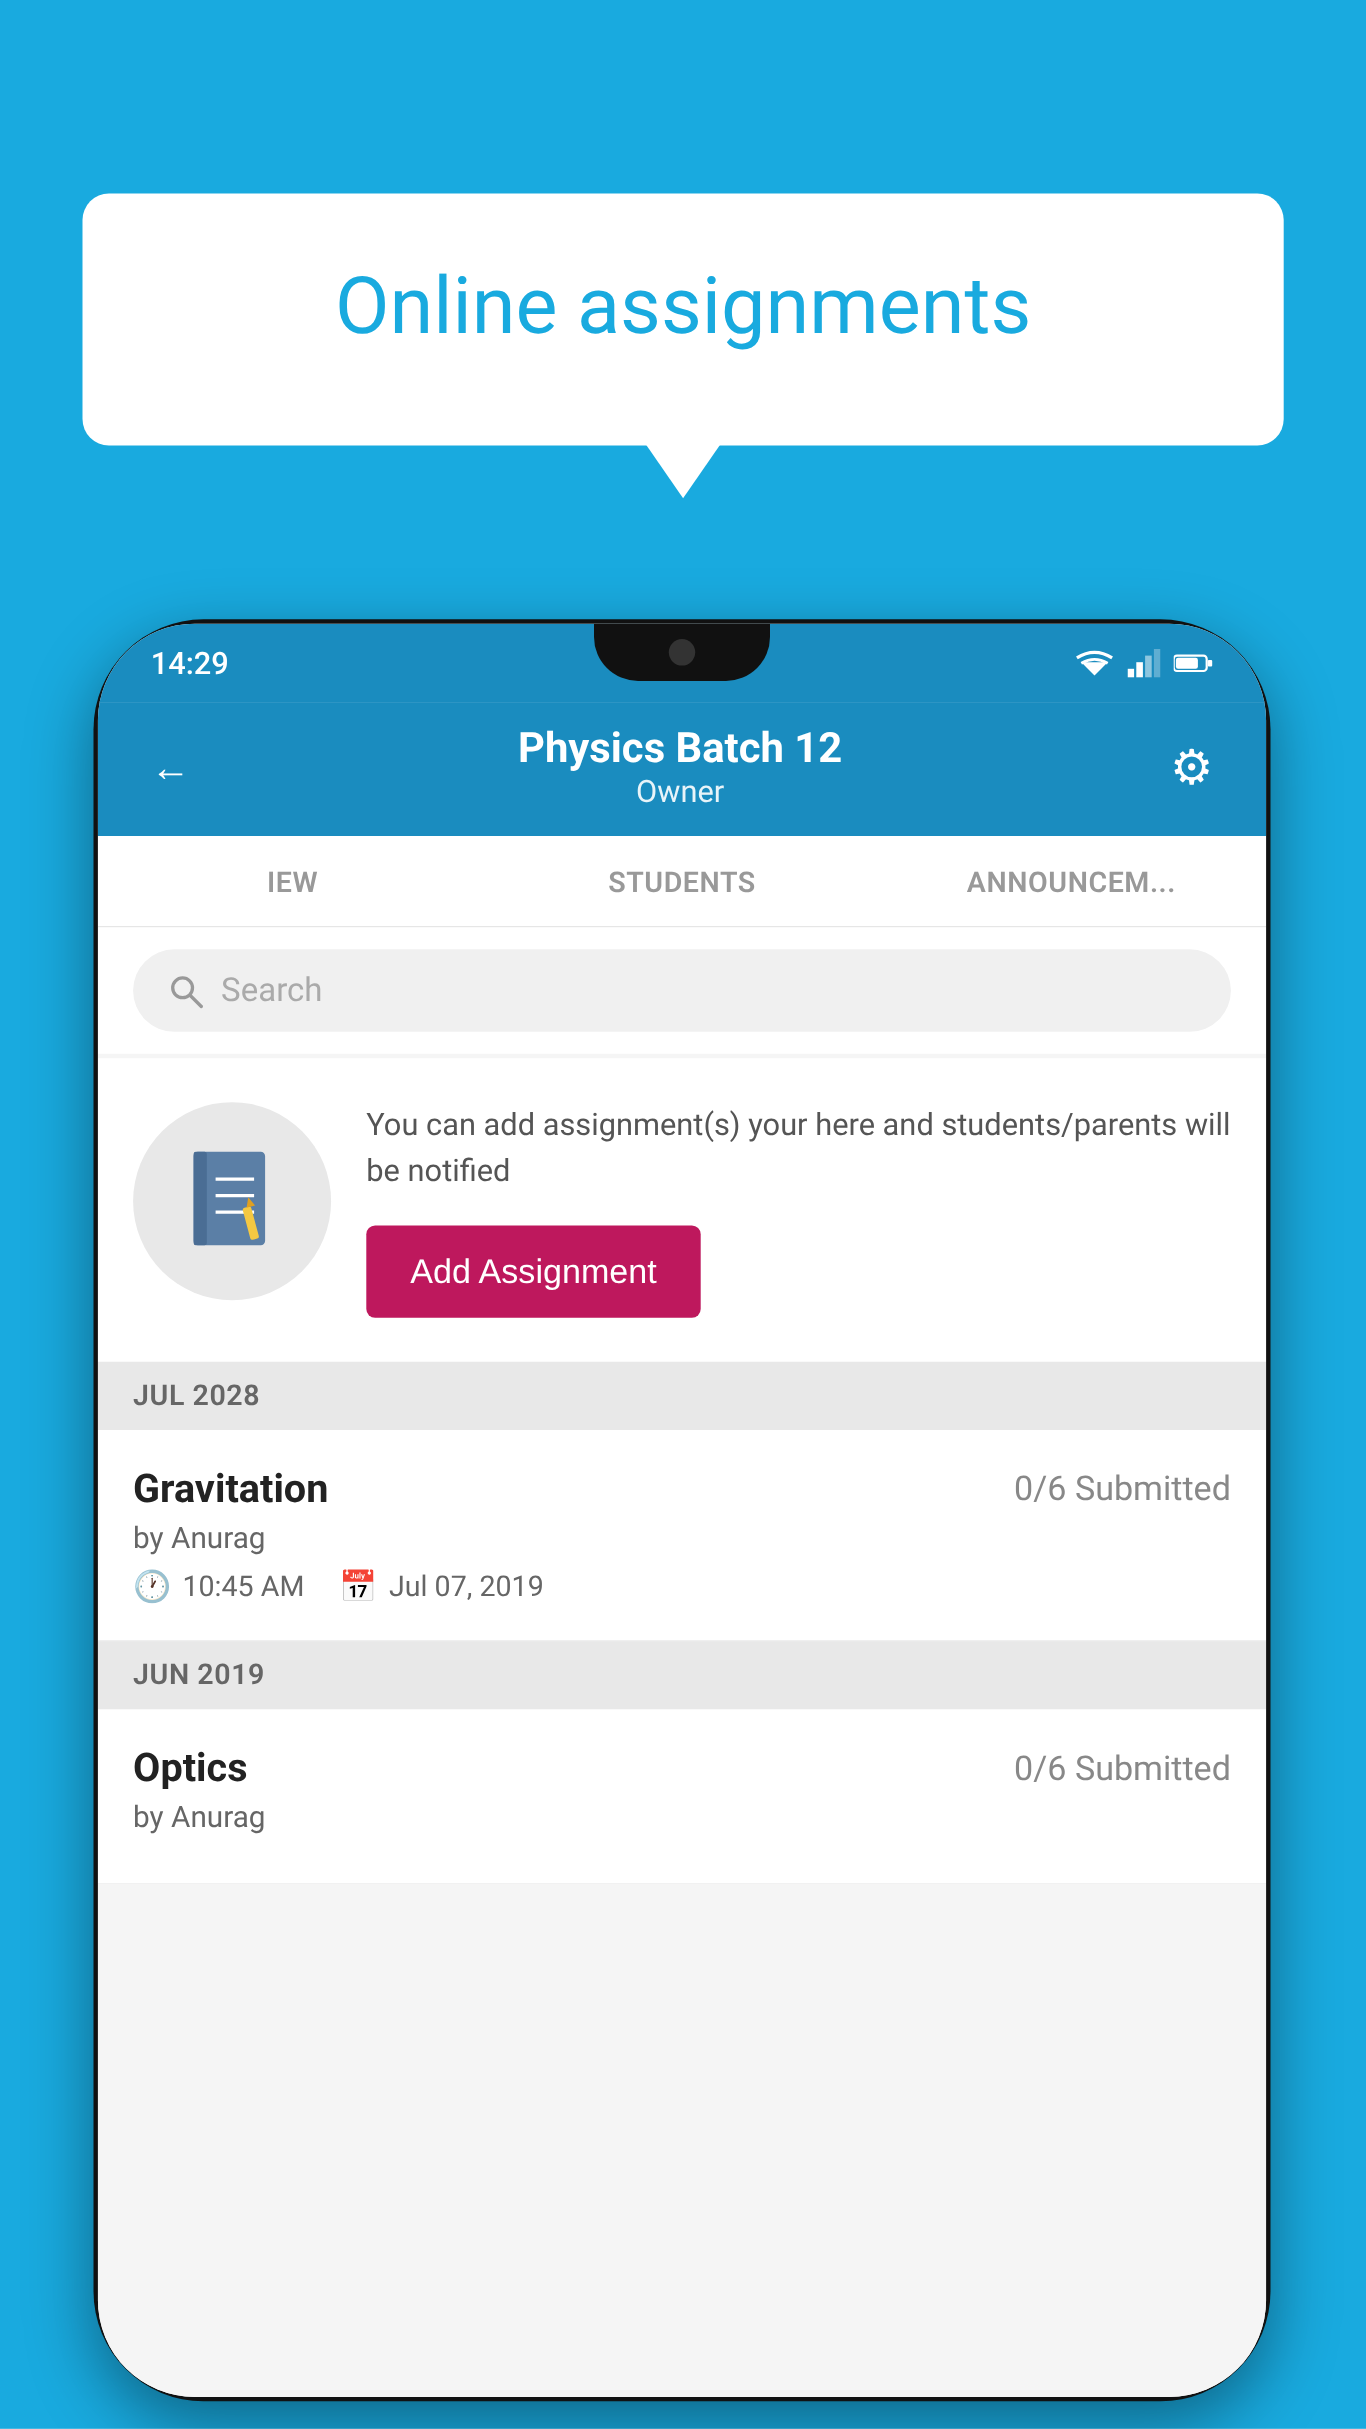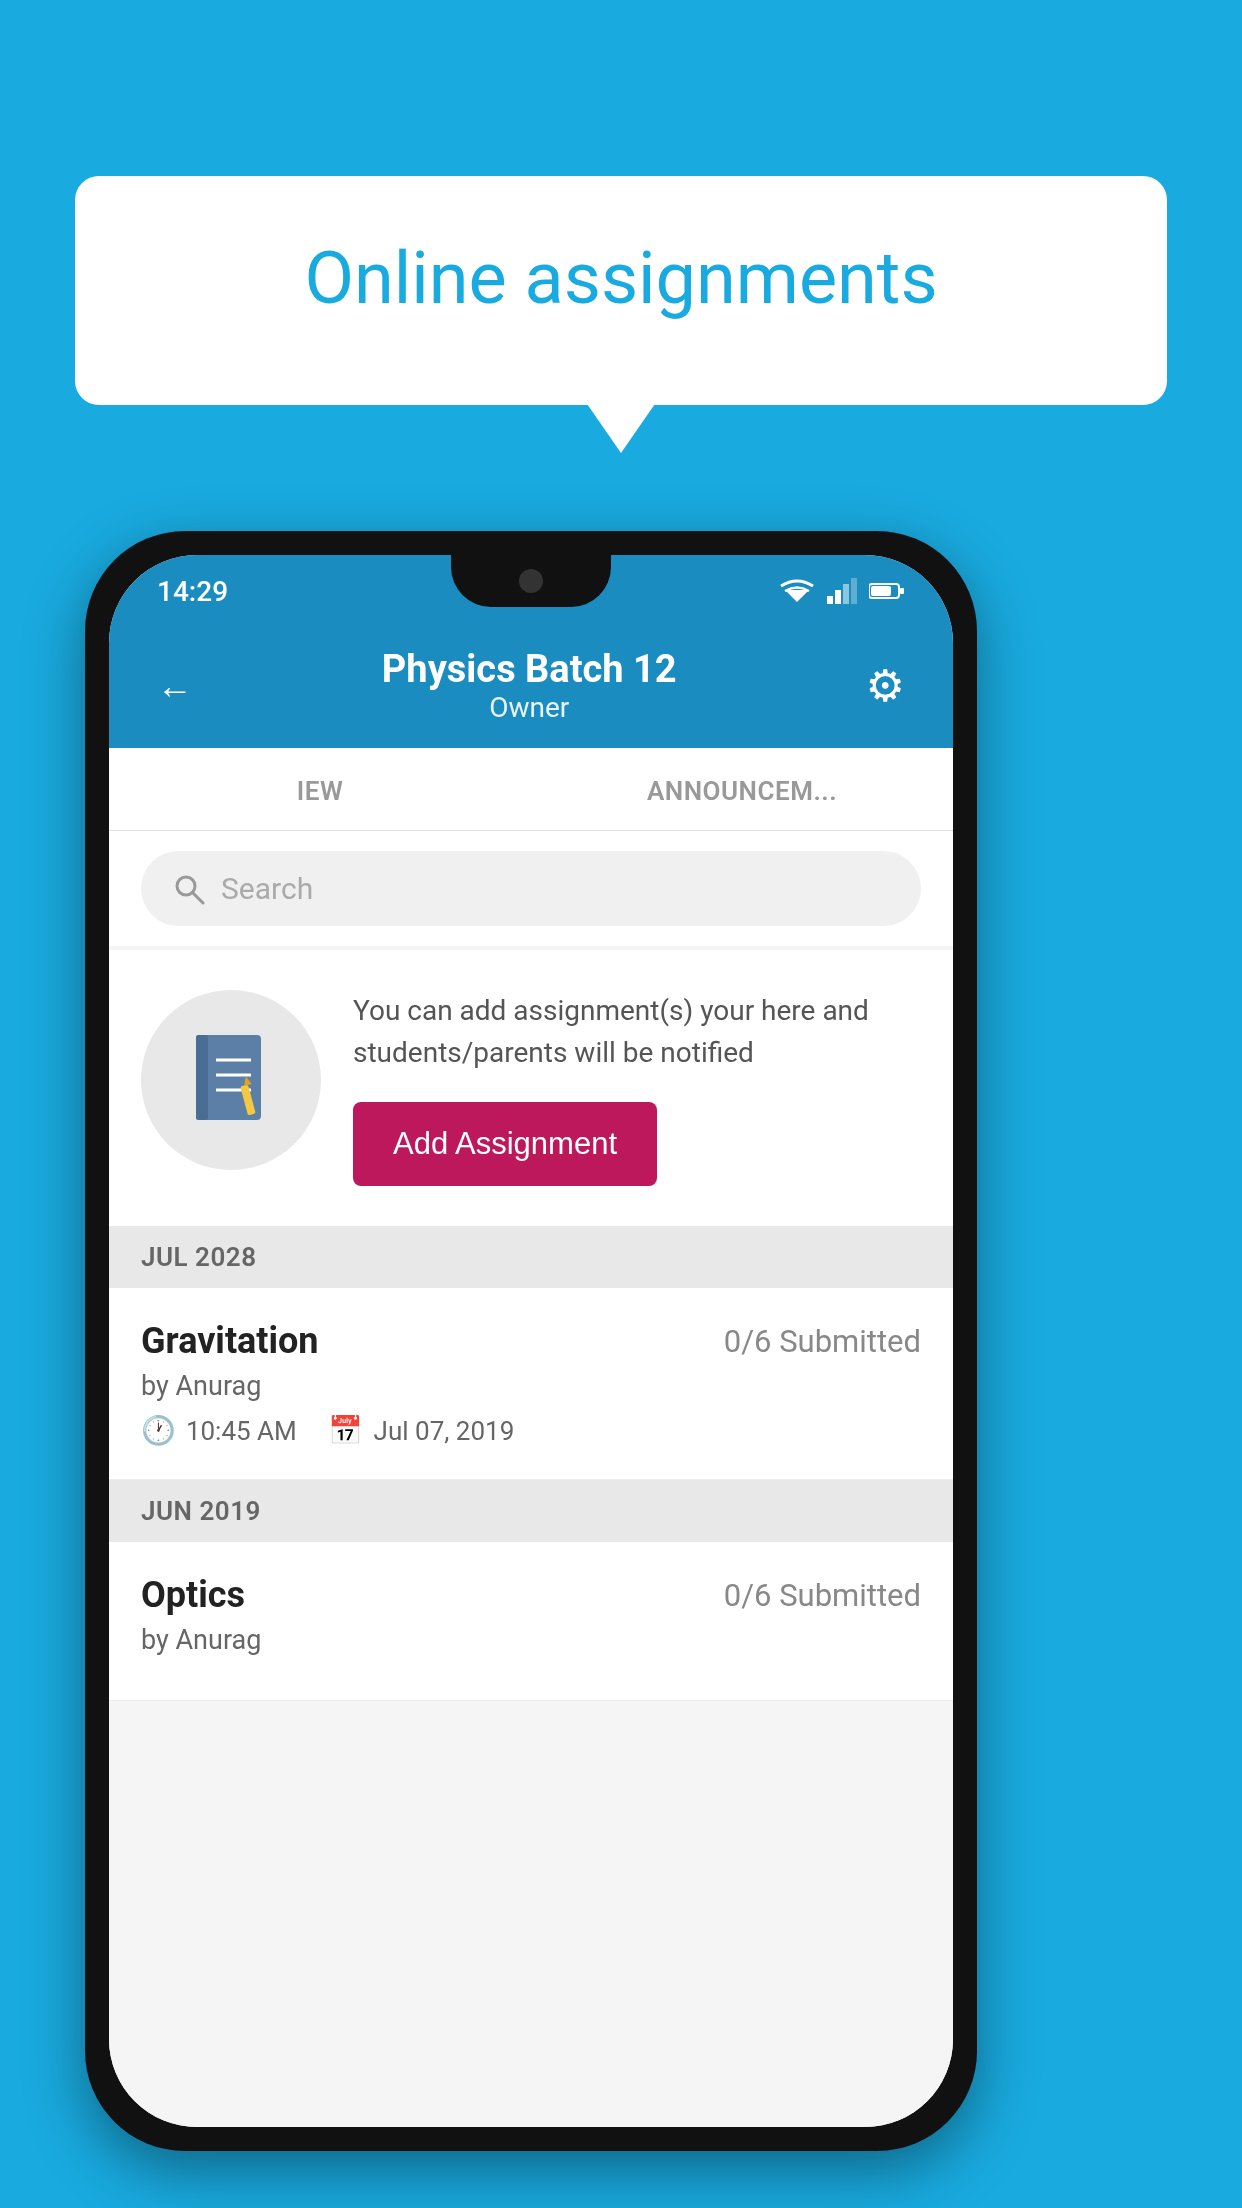--- a/index.html
+++ b/index.html
@@ -44,27 +44,27 @@
       left: 50%;
       transform: translateX(-50%);
       border-left: 36px solid transparent;
       border-right: 36px solid transparent;
       border-top: 52px solid white;
     }
 
     
     .phone-frame {
       position: absolute;
-      top: 531px;
+      top: 563px;
       left: 85px;
-      width: 892px;
+      width: 1070px;
       height: 1620px;
       background: #111;
       border-radius: 100px;
-      padding: 24px;
+      padding: 4px;
       box-shadow: 0 20px 60px rgba(0,0,0,0.4);
     }
     .phone-screen {
       width: 100%;
       height: 100%;
       background: #f5f5f5;
       border-radius: 88px;
       overflow: hidden;
       display: flex;
       flex-direction: column;
@@ -320,20 +320,21 @@
       <span class="header-back">←</span>
       <div class="header-center">
         <div class="header-title">Physics Batch 12</div>
         <div class="header-subtitle">Owner</div>
       </div>
       <span class="header-settings">⚙</span>
     </div>
 
     <div class="tabs-container">
       <div class="tab">IEW</div>
+      <div class="tab">STUDENTS</div>
       <div class="tab">ANNOUNCEM...</div>
     </div>
 
     <div class="content-area">
 
       <div class="search-bar-container">
         <div class="search-bar">
           <svg width="32" height="32" viewBox="0 0 32 32" fill="#999">
             <circle cx="13" cy="13" r="9" stroke="#999" stroke-width="3" fill="none"></circle>
             <line x1="20" y1="20" x2="30" y2="30" stroke="#999" stroke-width="3" stroke-linecap="round"></line>

